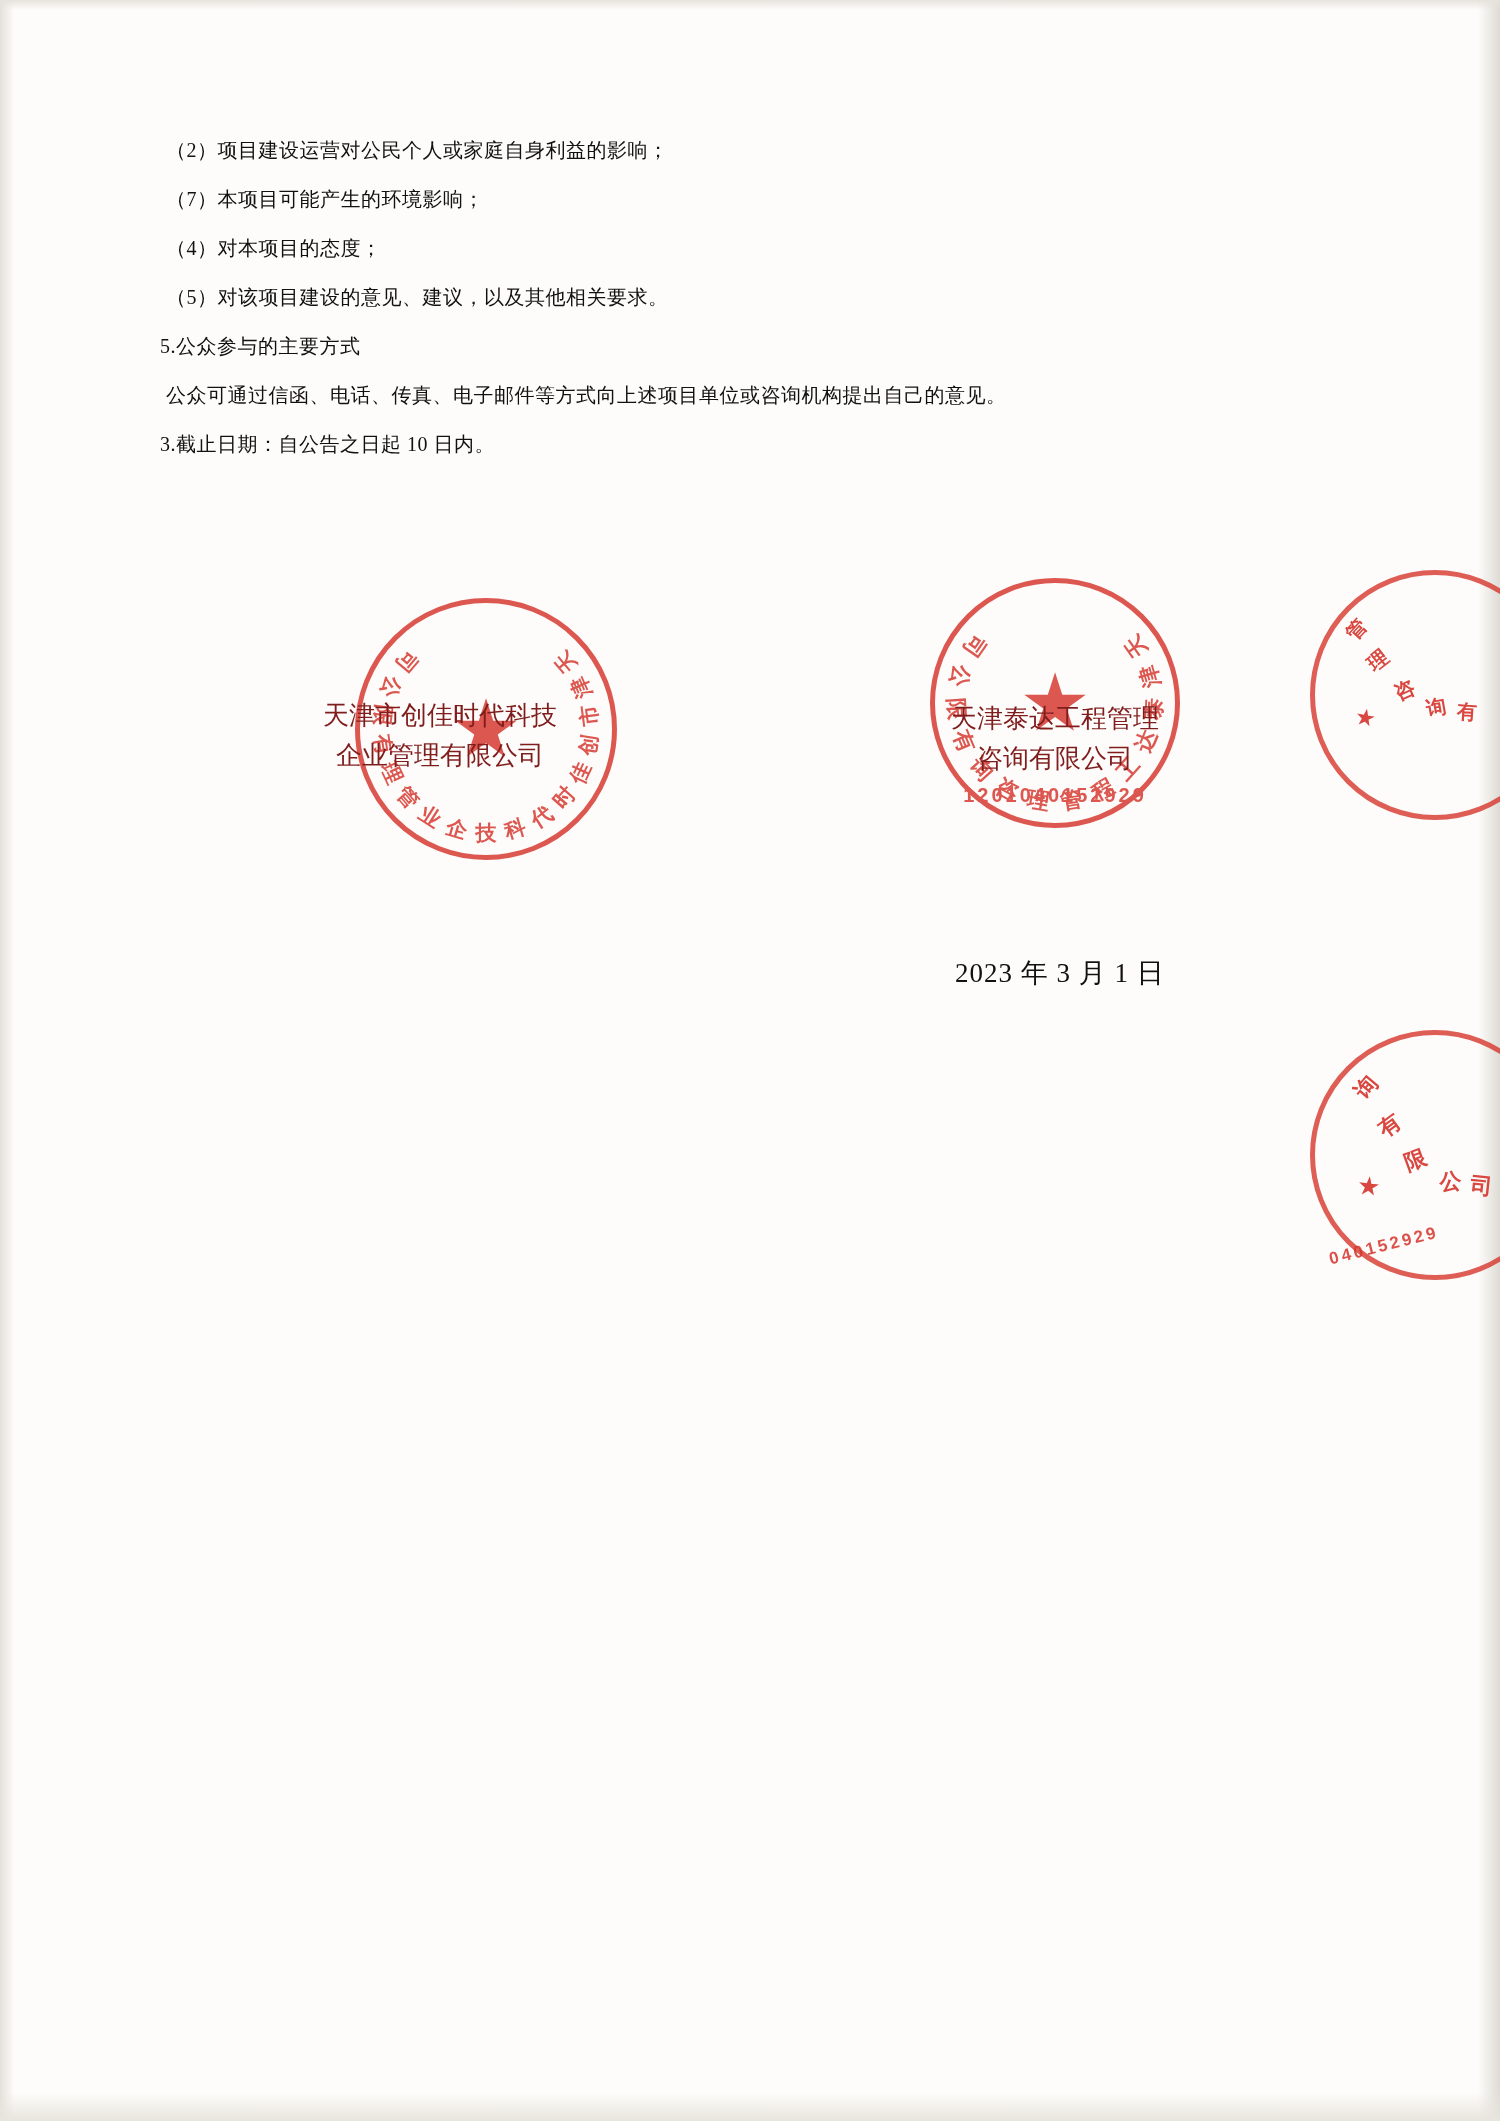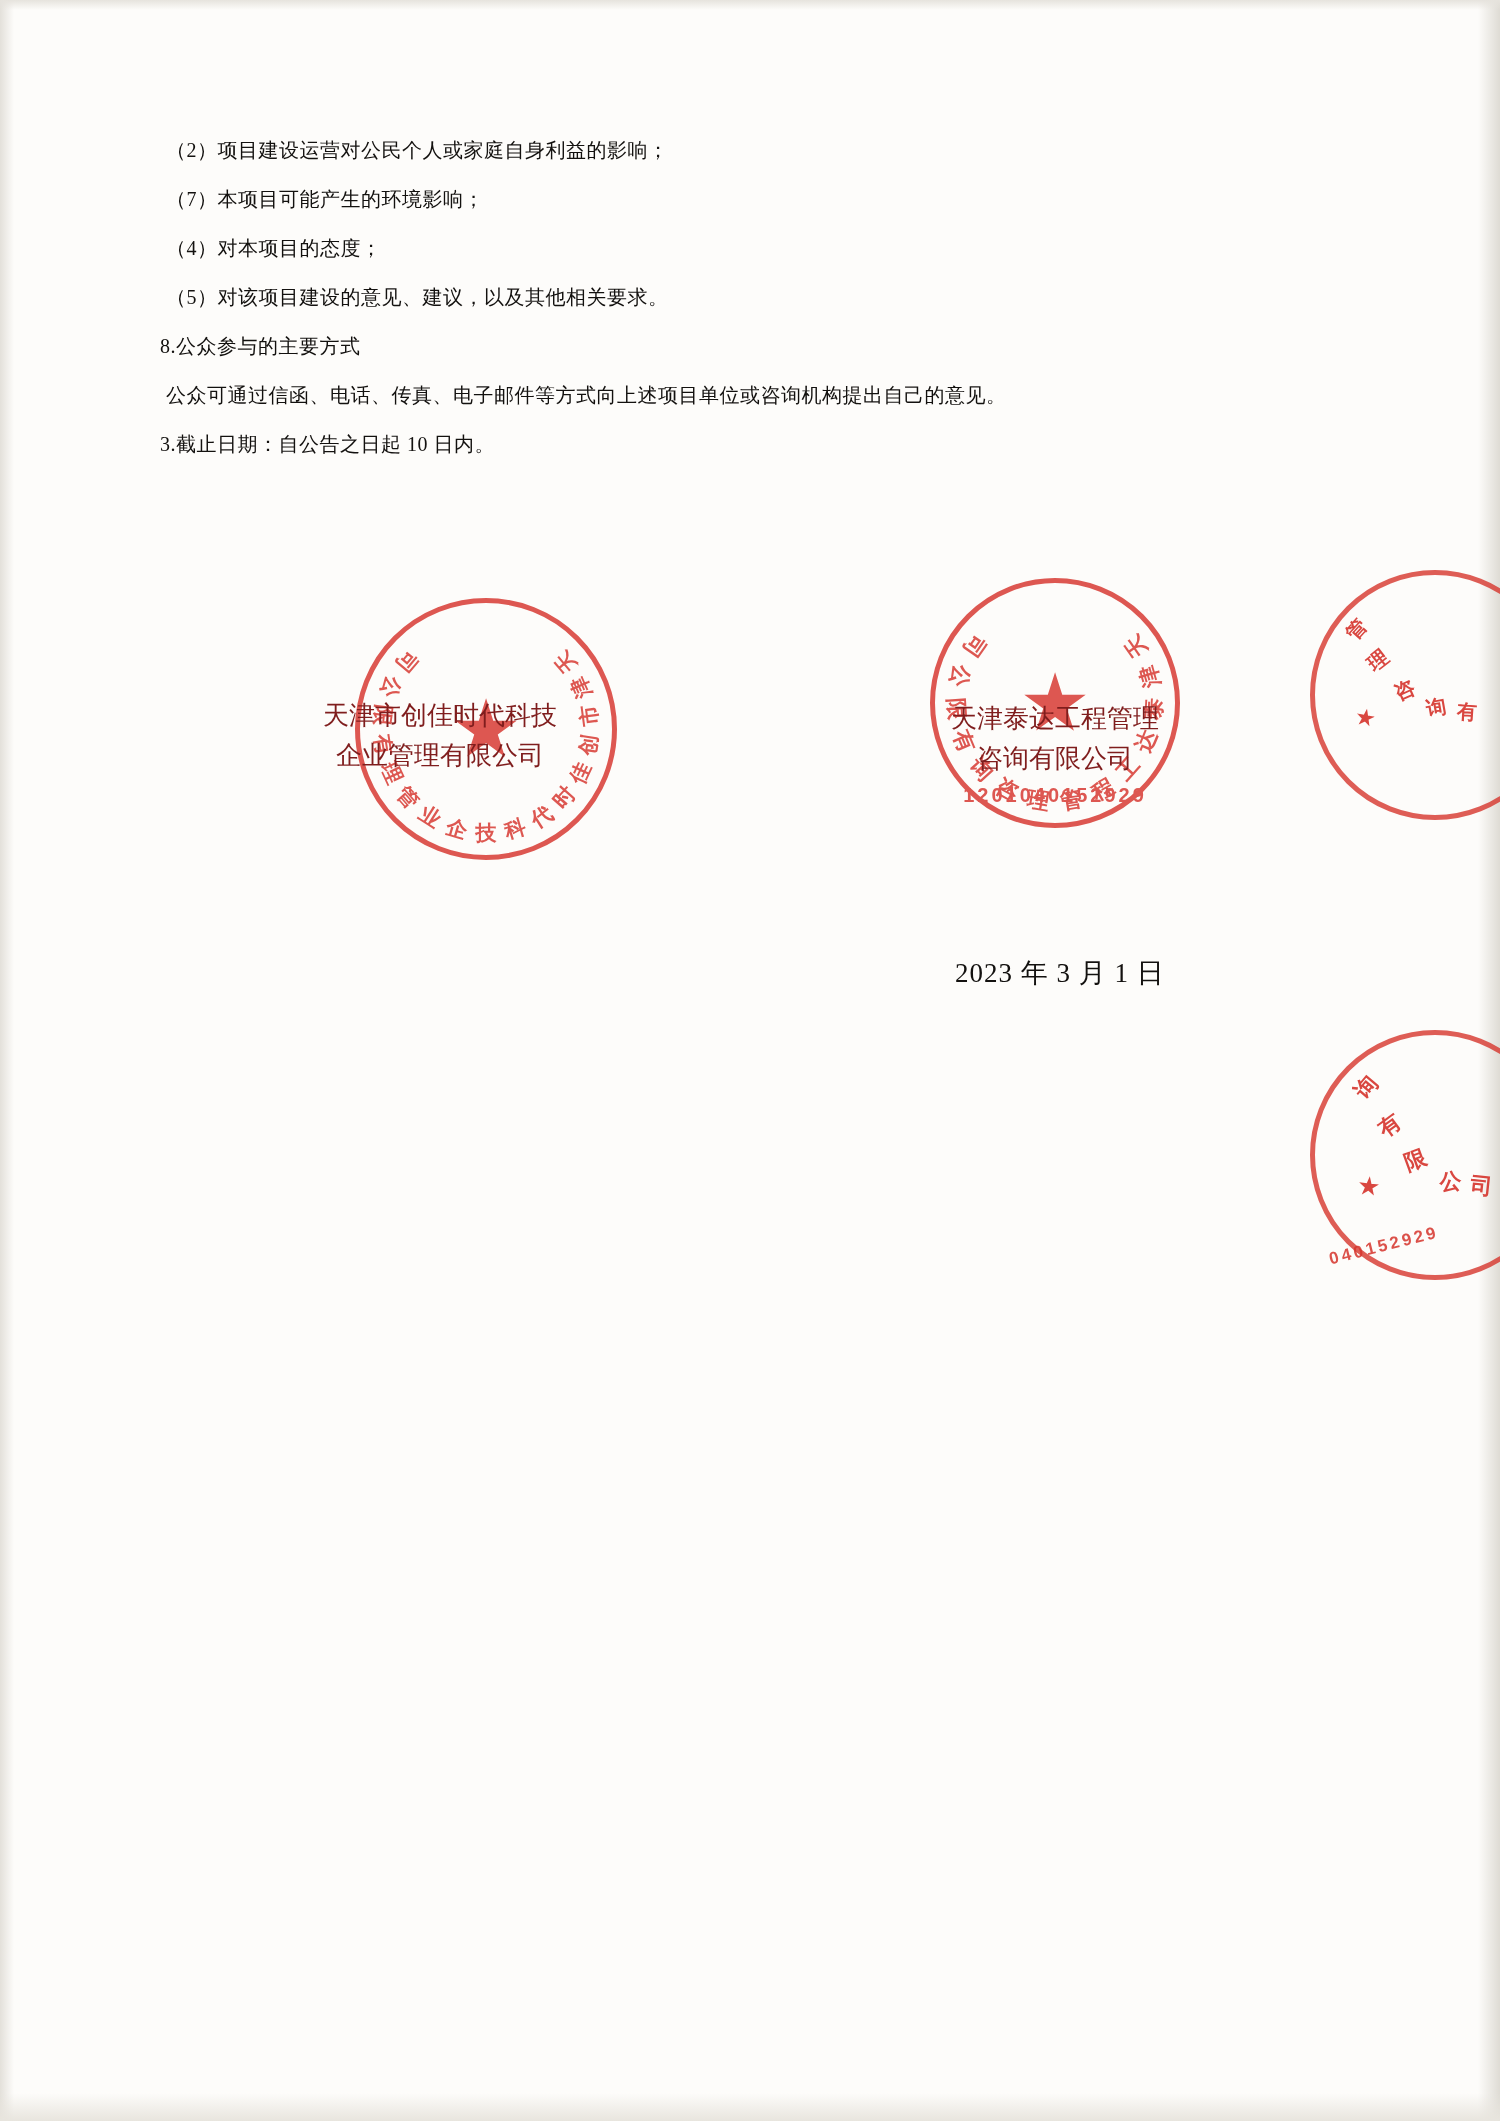--- a/index.html
+++ b/index.html
@@ -165,21 +165,21 @@
   <div class="scan-edge-left"></div>
   <div class="scan-edge-right"></div>
   <div class="scan-edge-top"></div>
   <div class="scan-edge-bottom"></div>
 
   <div class="content">
     <p class="para indent">（2）项目建设运营对公民个人或家庭自身利益的影响；</p>
     <p class="para indent">（7）本项目可能产生的环境影响；</p>
     <p class="para indent">（4）对本项目的态度；</p>
     <p class="para indent">（5）对该项目建设的意见、建议，以及其他相关要求。</p>
-    <p class="para num">8.公众参与的主要方式</p>
+    <p class="para num">5.公众参与的主要方式</p>
     <p class="para indent">公众可通过信函、电话、传真、电子邮件等方式向上述项目单位或咨询机构提出自己的意见。</p>
     <p class="para num">3.截止日期：自公告之日起 10 日内。</p>
   </div>
 
   <div class="stamp" id="stamp-left" style="left:355px; top:598px; width:262px; height:262px;">
     <div class="stamp-text-ring" id="ring-left">
         <span class="ring-char" style="font-size: 21px; transform: rotate(-40deg) translate(104px, 0px) rotate(-90deg) translate(-50%, -50%);">天</span>
         <span class="ring-char" style="font-size: 21px; transform: rotate(-23.75deg) translate(104px, 0px) rotate(-90deg) translate(-50%, -50%);">津</span>
         <span class="ring-char" style="font-size: 21px; transform: rotate(-7.5deg) translate(104px, 0px) rotate(-90deg) translate(-50%, -50%);">市</span>
         <span class="ring-char" style="font-size: 21px; transform: rotate(8.75deg) translate(104px, 0px) rotate(-90deg) translate(-50%, -50%);">创</span>

